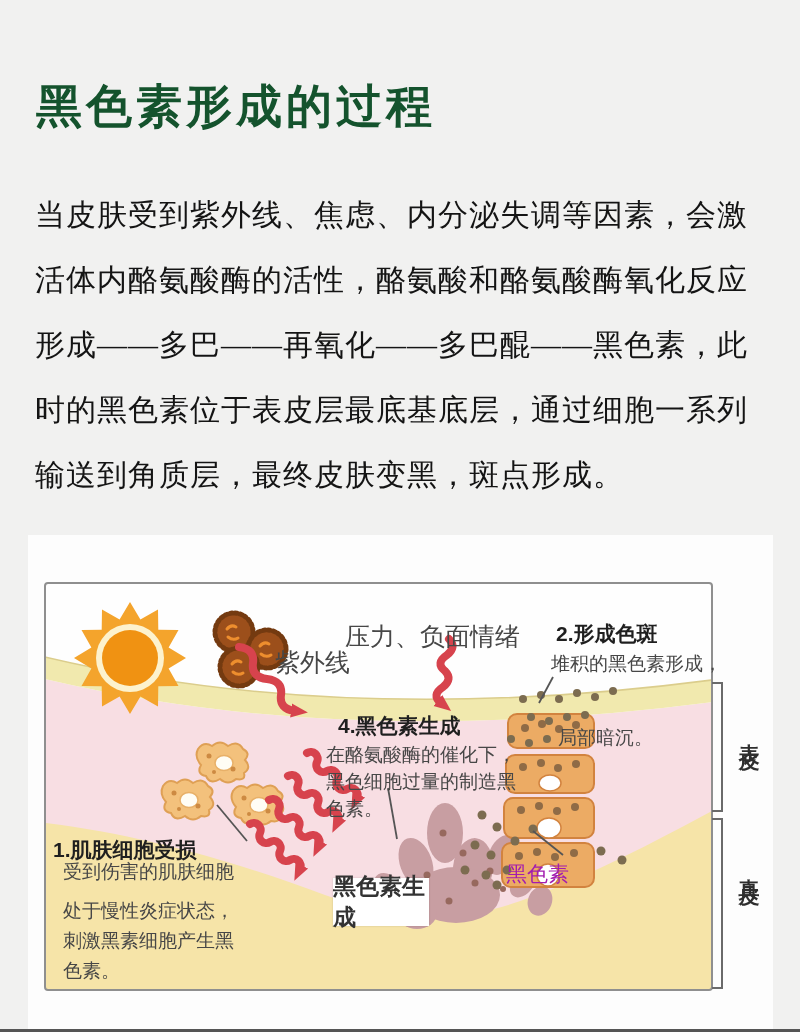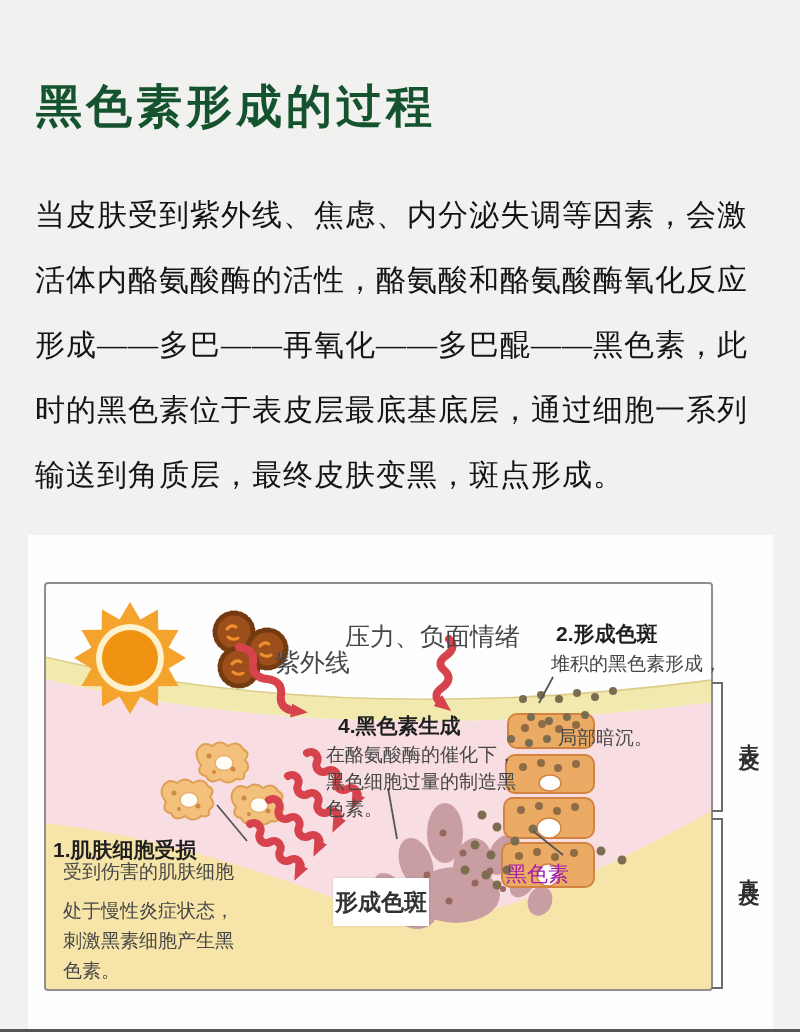--- a/index.html
+++ b/index.html
@@ -209,21 +209,21 @@
     <div class="dlabel f19" style="left:298px;top:234px;">黑色细胞过量的制造黑</div>
     <div class="dlabel f19" style="left:298px;top:261px;">色素。</div>
 
     <div class="dlabel dhead f22" style="left:25px;top:301px;">1.肌肤细胞受损</div>
     <div class="dlabel f19" style="left:35px;top:324px;">受到伤害的肌肤细胞</div>
     <div class="dlabel f19" style="left:35px;top:363px;">处于慢性炎症状态，</div>
     <div class="dlabel f19" style="left:35px;top:393px;">刺激黑素细胞产生黑</div>
     <div class="dlabel f19" style="left:35px;top:423px;">色素。</div>
 
     <div class="melanocyte-box">
-      <span>形成色斑</span>
+      <span>黑色素生成</span>
     </div>
     <div class="dlabel f22" style="left:478px;top:325px;color:#a21caf;">黑色素</div>
 
     <div class="vlabel" style="top:192px;">表皮</div>
     <div class="vlabel" style="top:327px;">真皮</div>
   </div>
 
   <div class="bottom-bar"></div>
 </div>
 

